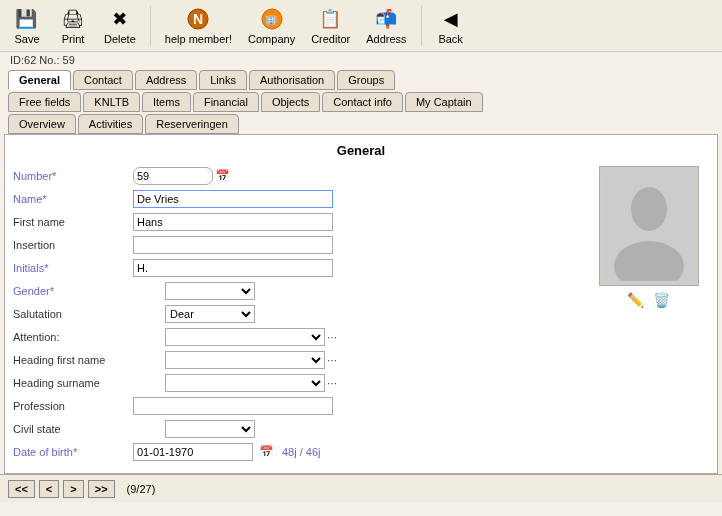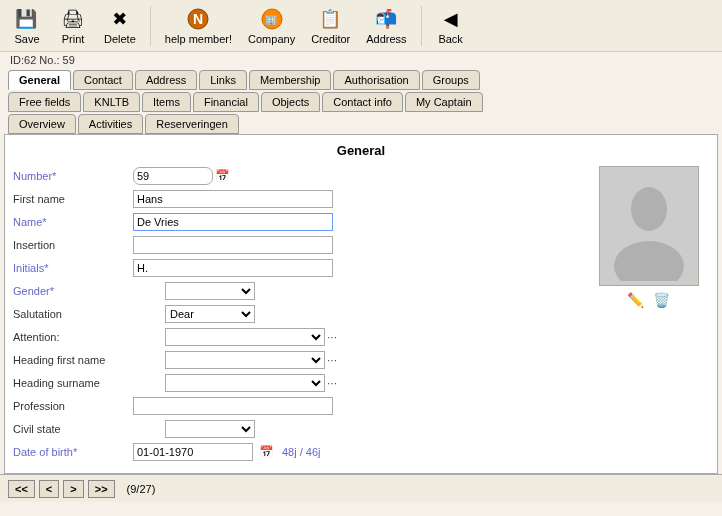--- a/index.html
+++ b/index.html
@@ -274,21 +274,20 @@
 
 <div class="id-line">
   <span>ID:62  No.: 59</span>
 </div>
 
 <div class="tab-row">
   <div class="tab active">General</div>
   <div class="tab">Contact</div>
   <div class="tab">Address</div>
   <div class="tab">Links</div>
-  <div class="tab">Membership</div>
   <div class="tab">Authorisation</div>
   <div class="tab">Groups</div>
 </div>
 
 <div class="tab-row">
   <div class="tab">Free fields</div>
   <div class="tab">KNLTB</div>
   <div class="tab">Items</div>
   <div class="tab">Financial</div>
   <div class="tab">Objects</div>
@@ -309,27 +308,27 @@
 
     <div class="form-fields">
 
       <div class="form-row">
         <div class="form-label required">Number*</div>
         <input type="text" class="form-input narrow" value="59" style="">
         <span class="inline-icon" title="Calendar">📅</span>
       </div>
 
       <div class="form-row">
+        <div class="form-label required">Name*</div>
+        <input type="text" class="form-input name-highlight" value="De Vries" style="">
+      </div>
+
+      <div class="form-row">
         <div class="form-label">First name</div>
         <input type="text" class="form-input wide" value="Hans" style="">
-      </div>
-
-      <div class="form-row">
-        <div class="form-label required">Name*</div>
-        <input type="text" class="form-input name-highlight" value="De Vries" style="">
       </div>
 
       <div class="form-row">
         <div class="form-label">Insertion</div>
         <input type="text" class="form-input wide" value="" style="">
       </div>
 
       <div class="form-row">
         <div class="form-label required">Initials*</div>
         <input type="text" class="form-input wide" value="H." style="">

